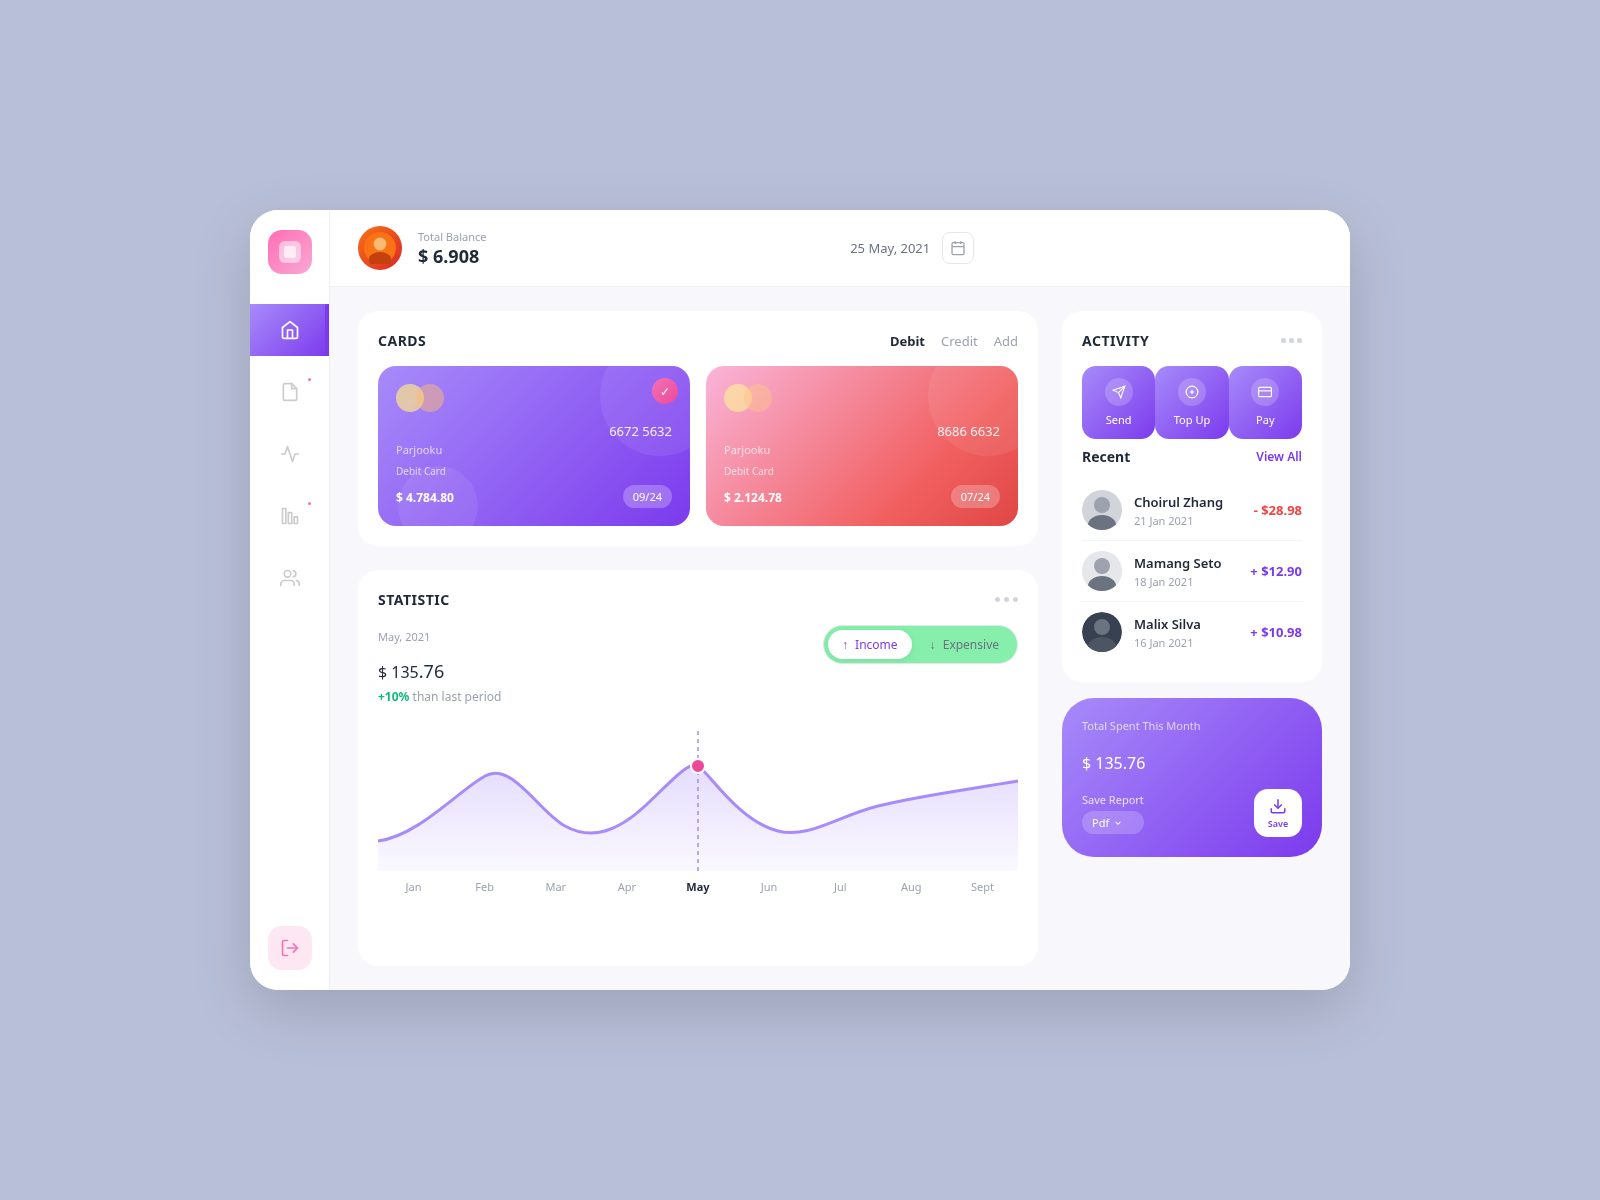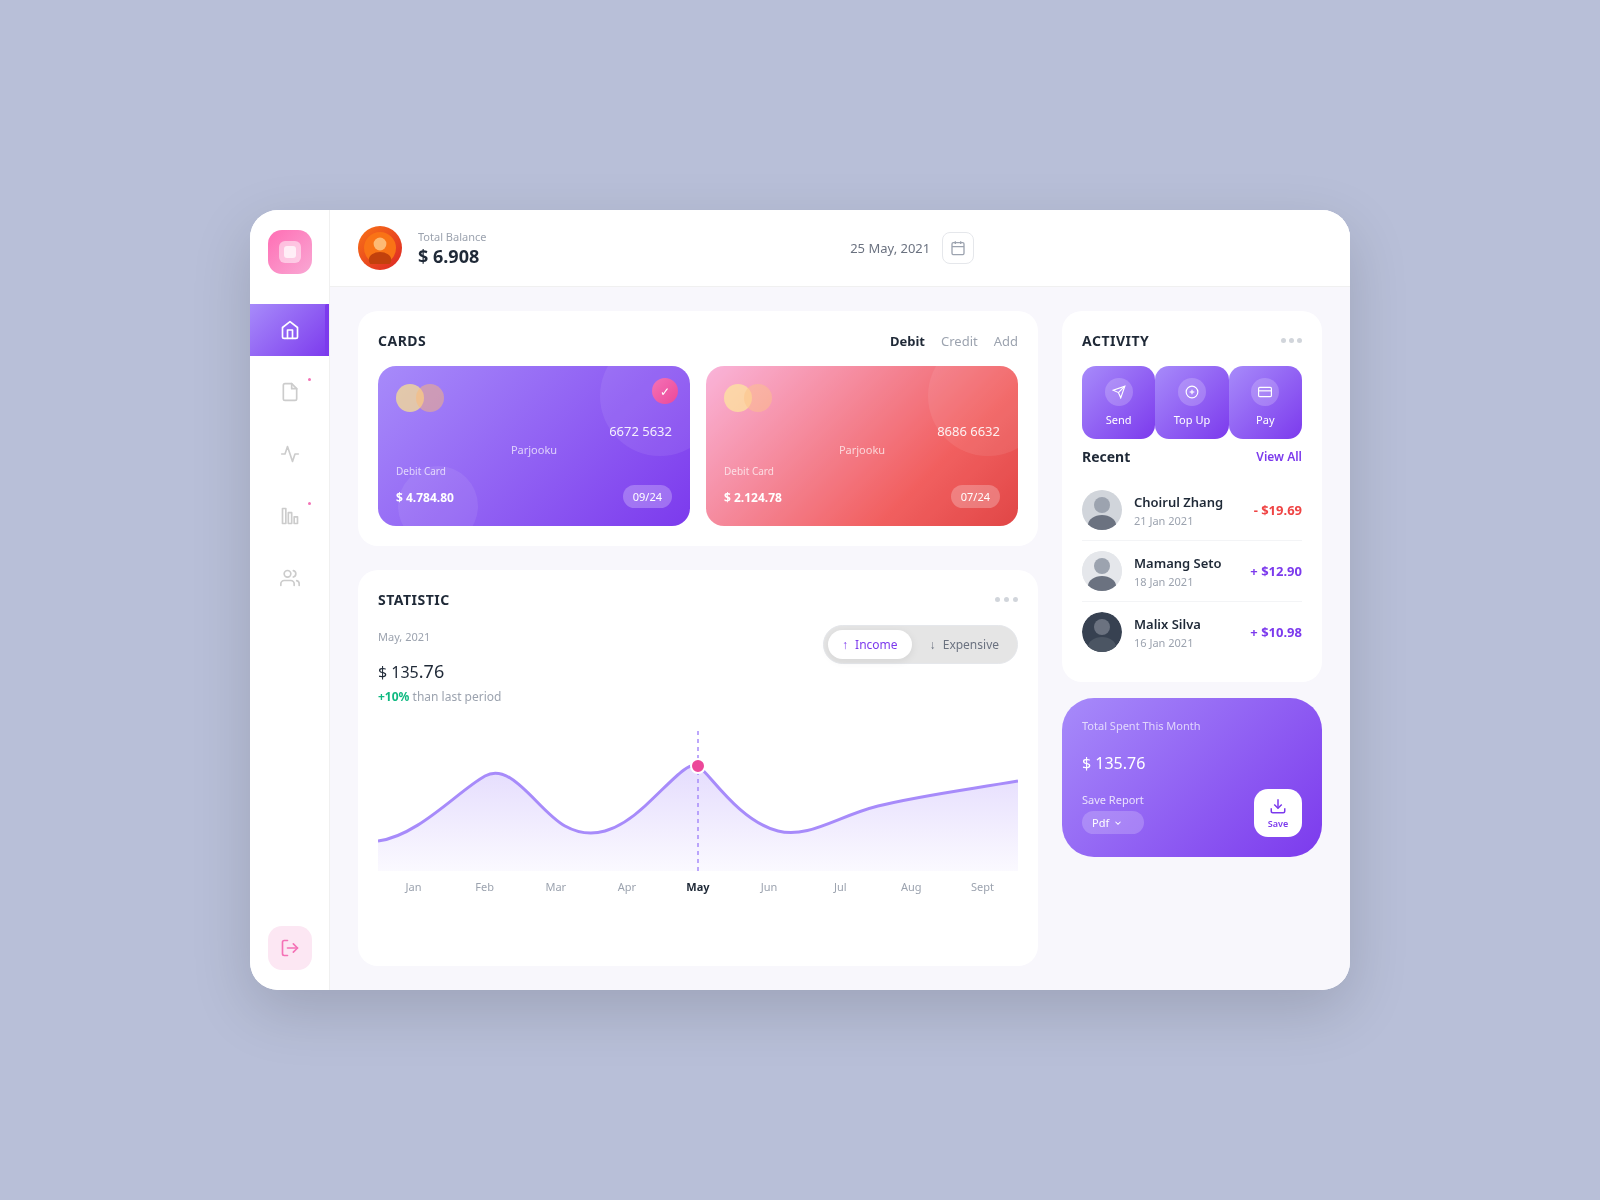--- a/index.html
+++ b/index.html
@@ -326,21 +326,21 @@
     .card-circle:last-child { background: #fca5a5; }
     .card-number {
       font-size: 13px;
       color: rgba(255,255,255,0.9);
       margin-bottom: 2px;
       text-align: right;
     }
     .card-name {
       font-size: 11px;
       color: rgba(255,255,255,0.7);
-      text-align: center;
+      text-align: left;
     }
     .card-bottom {
       position: absolute;
       bottom: 18px;
       left: 18px;
       right: 18px;
       display: flex;
       align-items: flex-end;
       justify-content: space-between;
     }
@@ -400,21 +400,21 @@
     .stat-amount span { font-size: 16px; font-weight: 400; }
     .stat-change {
       font-size: 12px;
       color: #10b981;
       margin-top: 2px;
     }
     .stat-change span { color: #10b981; font-weight: 700; }
     .stat-toggle {
       display: flex;
       gap: 4px;
-      background: #e5e5e5;
+      background: #86efac;
       border: 1.5px solid #e5e7eb;
       border-radius: 20px;
       padding: 4px;
     }
     .stat-toggle-btn {
       padding: 6px 14px;
       border-radius: 16px;
       font-size: 12px;
       cursor: pointer;
       color: #6b7280;
@@ -908,21 +908,21 @@
                 <svg width="40" height="40" viewBox="0 0 40 40">
                   <circle cx="20" cy="20" r="20" fill="#d1d5db"></circle>
                   <circle cx="20" cy="15" r="8" fill="#9ca3af"></circle>
                   <ellipse cx="20" cy="35" rx="14" ry="10" fill="#6b7280"></ellipse>
                 </svg>
               </div>
               <div class="trans-info">
                 <div class="trans-name">Choirul Zhang</div>
                 <div class="trans-date">21 Jan 2021</div>
               </div>
-              <div class="trans-amount negative">- $19.69</div>
+              <div class="trans-amount negative">- $28.98</div>
             </div>
 
             <div class="transaction-item">
               <div class="trans-avatar">
                 <svg width="40" height="40" viewBox="0 0 40 40">
                   <circle cx="20" cy="20" r="20" fill="#e5e7eb"></circle>
                   <circle cx="20" cy="15" r="8" fill="#9ca3af"></circle>
                   <ellipse cx="20" cy="35" rx="14" ry="10" fill="#6b7280"></ellipse>
                 </svg>
               </div>

